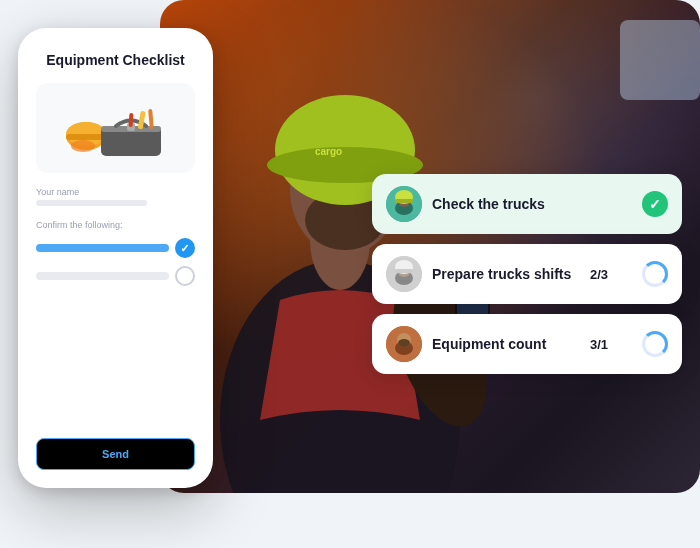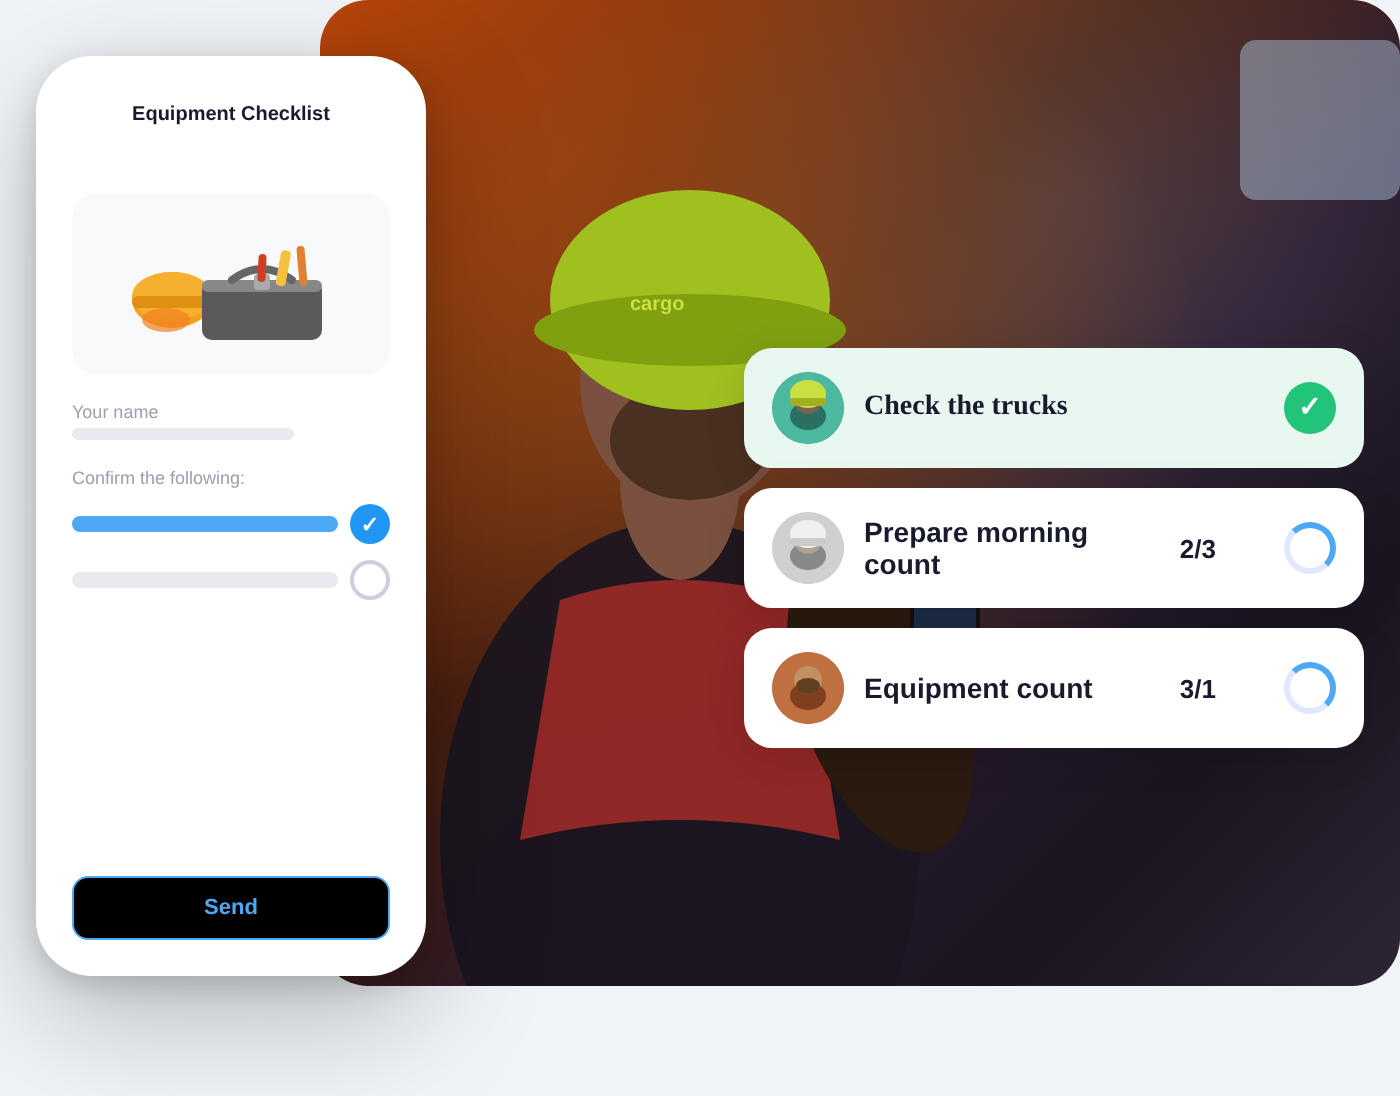--- a/index.html
+++ b/index.html
@@ -53,25 +53,25 @@
       border-radius: 28px;
       box-shadow: 0 20px 60px rgba(0,0,0,0.25), 0 4px 15px rgba(0,0,0,0.15);
       padding: 24px 18px 18px;
       display: flex;
       flex-direction: column;
       gap: 14px;
       z-index: 10;
     }
 
     .phone-title {
-      font-size: 10px;
+      font-size: 14px;
       font-weight: 700;
       color: #1a1a2e;
       text-align: center;
-      margin-bottom: 20px;
+      margin-bottom: 1px;
     }
 
     .phone-image-area {
       width: 100%;
       height: 90px;
       background: #f8f9fa;
       border-radius: 12px;
       display: flex;
       align-items: center;
       justify-content: center;
@@ -205,21 +205,20 @@
       border-radius: 14px;
       padding: 12px 14px;
       display: flex;
       align-items: center;
       gap: 10px;
       box-shadow: 0 4px 20px rgba(0,0,0,0.12);
     }
 
     .task-card.completed {
       background: #e8f8f0;
-      font-family: Liberation Serif, serif;
     }
 
     .task-avatar {
       width: 36px;
       height: 36px;
       border-radius: 50%;
       overflow: hidden;
       flex-shrink: 0;
       display: flex;
       align-items: center;
@@ -397,21 +396,21 @@
       <div class="task-avatar avatar-2">
         <svg width="36" height="36" viewBox="0 0 36 36">
           <circle cx="18" cy="18" r="18" fill="#d0d0d0"></circle>
           <ellipse cx="18" cy="22" rx="9" ry="7" fill="#888"></ellipse>
           <circle cx="18" cy="14" r="7" fill="#b0a090"></circle>
 
           <ellipse cx="18" cy="11" rx="9" ry="7" fill="#f0f0f0"></ellipse>
           <rect x="9" y="13" width="18" height="4" rx="2" fill="#ccc"></rect>
         </svg>
       </div>
-      <span class="task-name">Prepare morning count</span>
+      <span class="task-name">Prepare trucks shifts</span>
       <span class="task-progress">2/3</span>
       <div class="task-spinner"></div>
     </div>
 
     <div class="task-card">
       <div class="task-avatar avatar-3">
         <svg width="36" height="36" viewBox="0 0 36 36">
           <circle cx="18" cy="18" r="18" fill="#c07040"></circle>
           <ellipse cx="18" cy="22" rx="9" ry="7" fill="#804020"></ellipse>
           <circle cx="18" cy="14" r="7" fill="#c09060"></circle>

